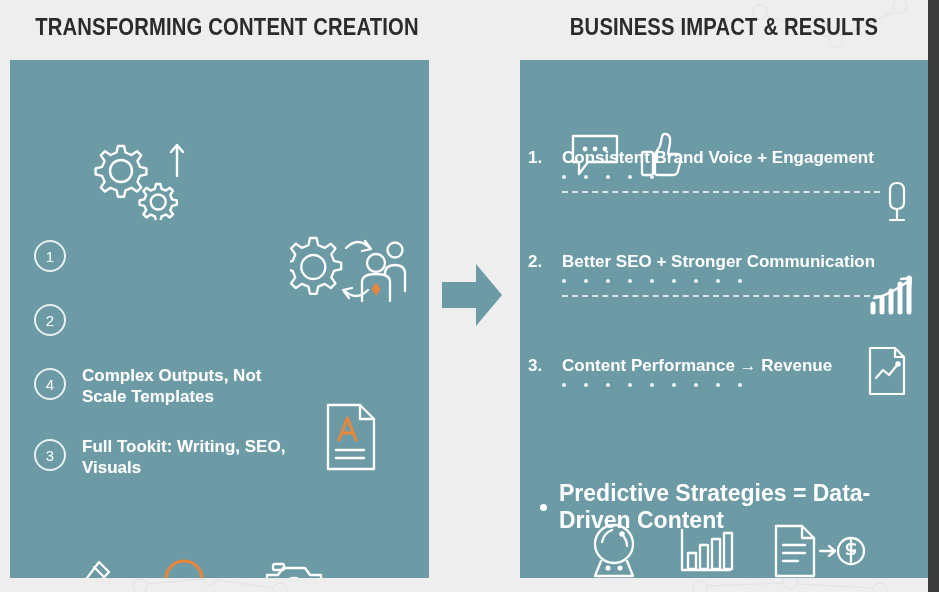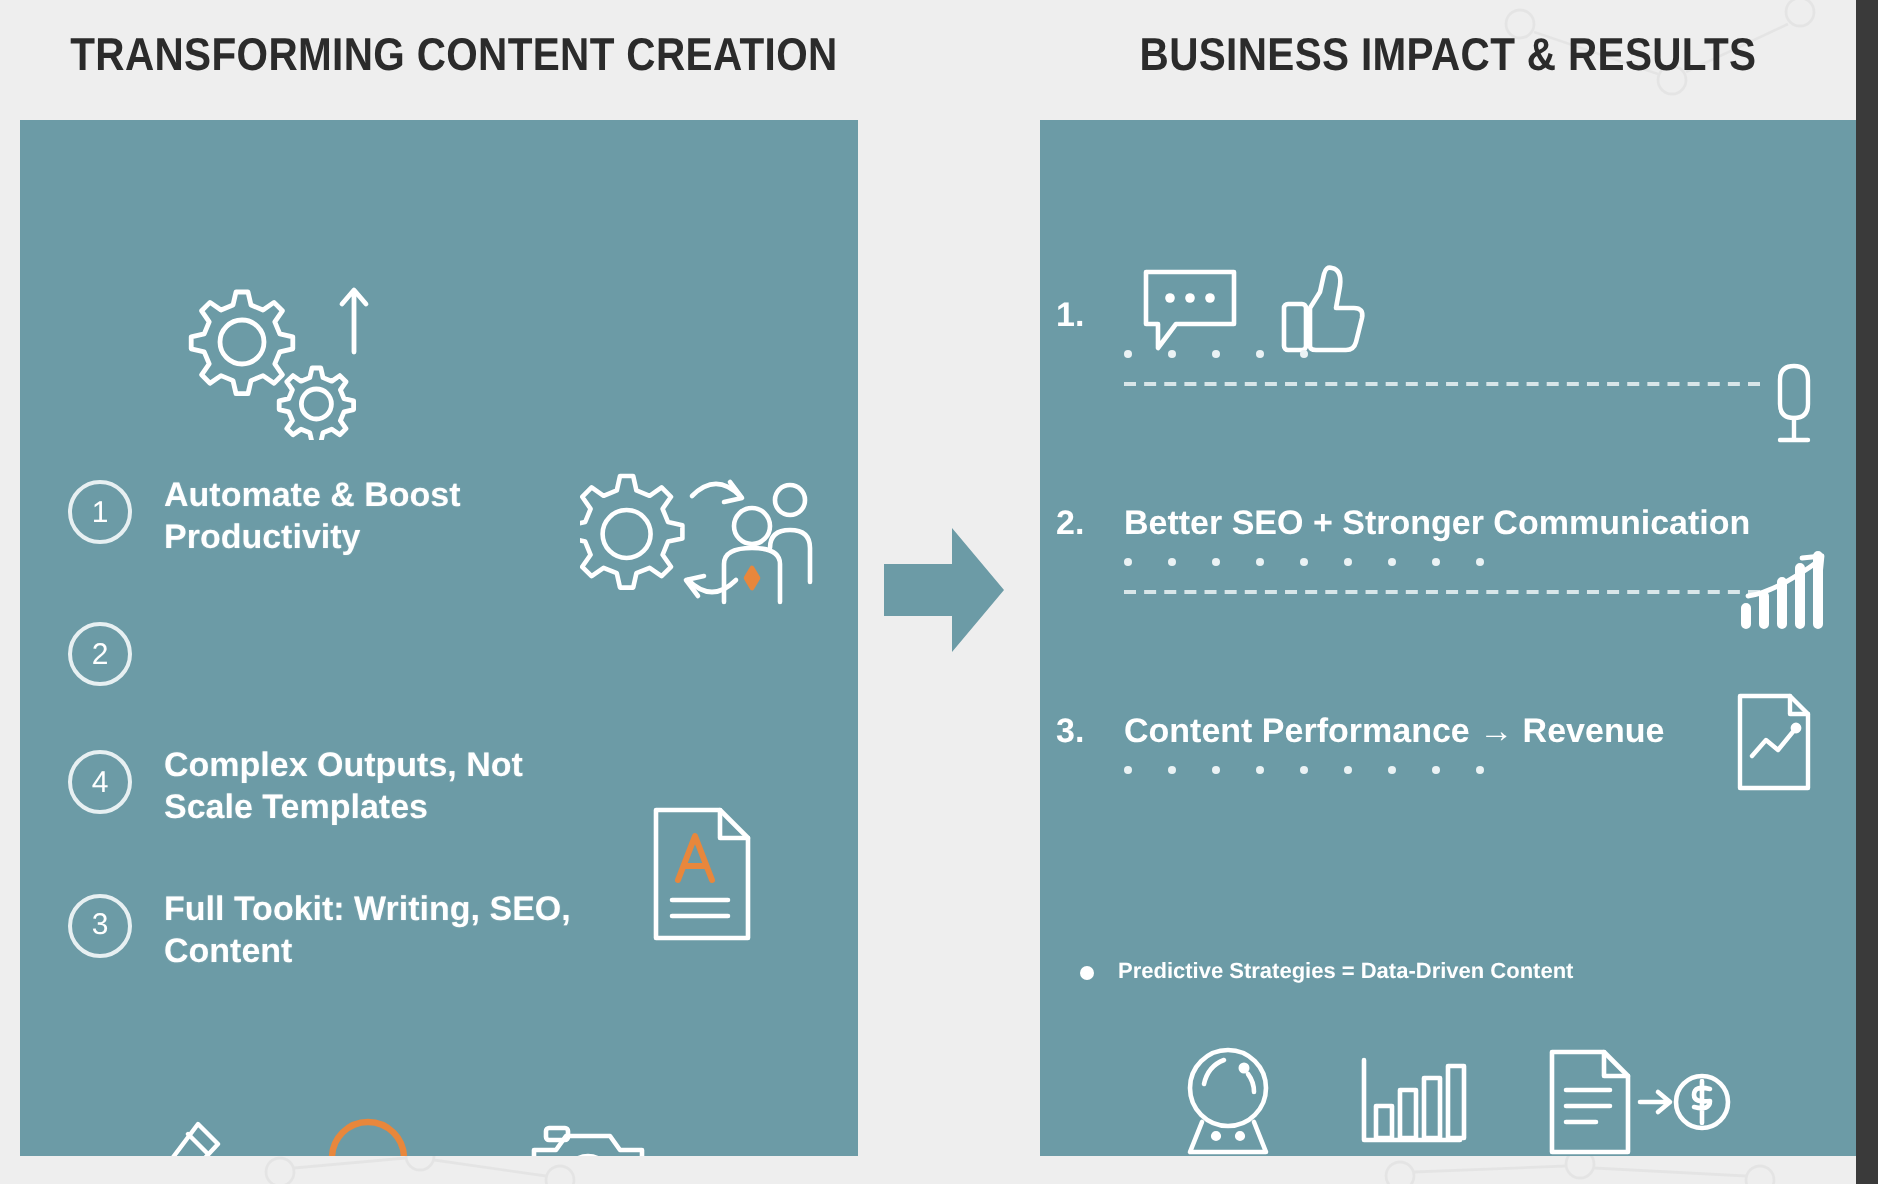--- a/index.html
+++ b/index.html
@@ -85,21 +85,21 @@
   }
   .dot{ width:4px;height:4px;border-radius:50%;background:#eaf2f4; }
   .dash-line{
     margin:12px 0 0 42px;
     width:318px;height:0;
     border-top:2px dashed #d8e6e9;
   }
   .r-icon{ position:absolute; right:14px; }
   .bullet-row{
     position:absolute;left:8px;top:420px;width:400px;
-    display:flex;align-items:center;color:#fff;font-weight:bold;font-size:11px;
+    display:flex;align-items:center;color:#fff;font-weight:bold;font-size:23px;
   }
   .bullet-dot{
     width:7px;height:7px;border-radius:50%;background:#fff;
     margin:0 12px 0 12px;flex:0 0 auto;
   }
   .r-bottom-icons{
     position:absolute;left:68px;top:462px;
     display:flex;align-items:center;gap:38px;
   }
   .arrow-mid{ position:absolute;left:440px;top:258px; }
@@ -163,34 +163,32 @@
       <path d="M8 3 L40 3 L54 17 L54 67 L8 67 Z"></path>
       <path d="M40 3 L40 17 L54 17"></path>
       <path d="M19 38 L27.5 16 L36 38 M22 31 L33 31" stroke="#e8873c" stroke-width="3"></path>
       <path d="M16 48 L44 48 M16 56 L44 56"></path>
     </svg>
   </div>
 
   <div class="list">
     <div class="list-row">
       <div class="num-circle">1</div>
-      <div class="list-text" style="white-space:pre-line">Automate &amp; Boost
-Productivity</div>
     </div>
     <div class="list-row">
       <div class="num-circle">2</div>
     </div>
     <div class="list-row">
       <div class="num-circle">4</div>
       <div class="list-text" style="white-space:pre-line">Complex Outputs, Not
 Scale Templates</div>
     </div>
     <div class="list-row" style="margin-bottom:0">
       <div class="num-circle">3</div>
-      <div class="list-text" style="white-space:pre-line">Full Tookit: Writing, SEO, Content</div>
+      <div class="list-text" style="white-space:pre-line">Full Tookit: Writing, SEO, Visuals</div>
     </div>
   </div>
 
   <div class="bottom-icons">
     <span>
       <svg width="46" height="52" viewBox="0 0 46 52" fill="none" stroke="#ffffff" stroke-width="2.2" stroke-linecap="round" stroke-linejoin="round">
         <path d="M33 3 L43 13 L16 42 L4 47 L9 35 Z"></path>
         <path d="M28 8 L38 18"></path>
         <path d="M9 35 L16 42"></path>
         <path d="M6 42 L10 45"></path>
@@ -234,20 +232,21 @@
       <svg width="44" height="46" viewBox="0 0 44 46" fill="none" stroke="#ffffff" stroke-width="2.3" stroke-linecap="round" stroke-linejoin="round">
         <rect x="2" y="20" width="11" height="23" rx="2"></rect>
         <path d="M15 22 L15 41 q0 2 3 2 L33 43 q4 0 5-4 L41 27 q1-5-4-5 L28 22 L30 11 q1-8-4-9 q-3-1-4 3 L20 14 Z"></path>
       </svg>
     </span>
   </div>
 
   <div class="r-item" style="top:88px">
     <div class="r-head">
       <span class="r-num">1.</span>
+      <span class="r-label">Consistent Brand Voice + Engagement</span>
     </div>
     <div class="dots">
       <i class="dot"></i>
         <i class="dot"></i>
         <i class="dot"></i>
         <i class="dot"></i>
         <i class="dot"></i>
     </div>
     <div class="dash-line"></div>
     <span class="r-icon" style="top:32px">

